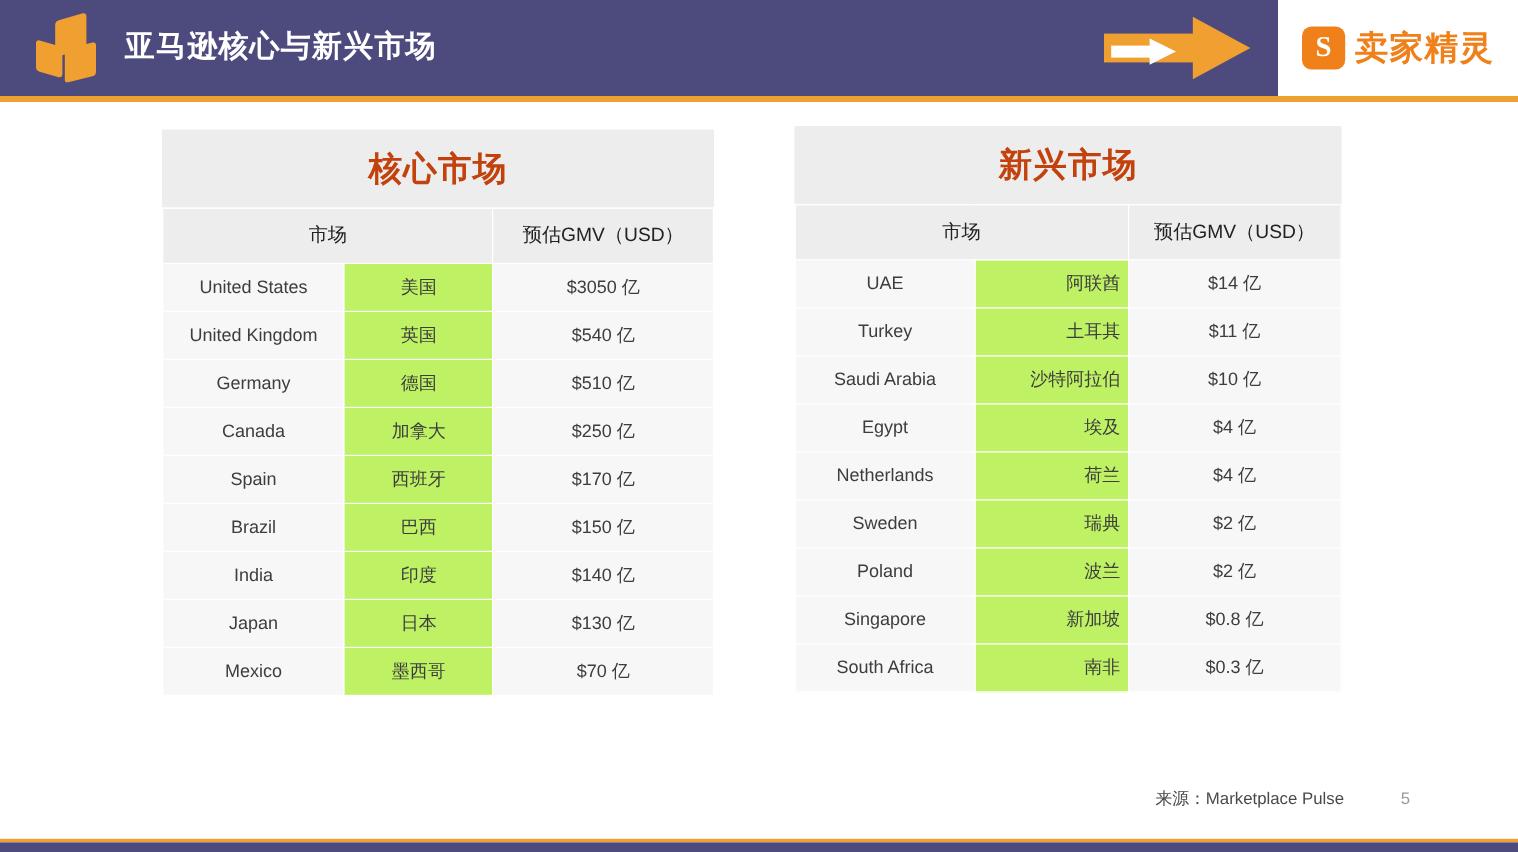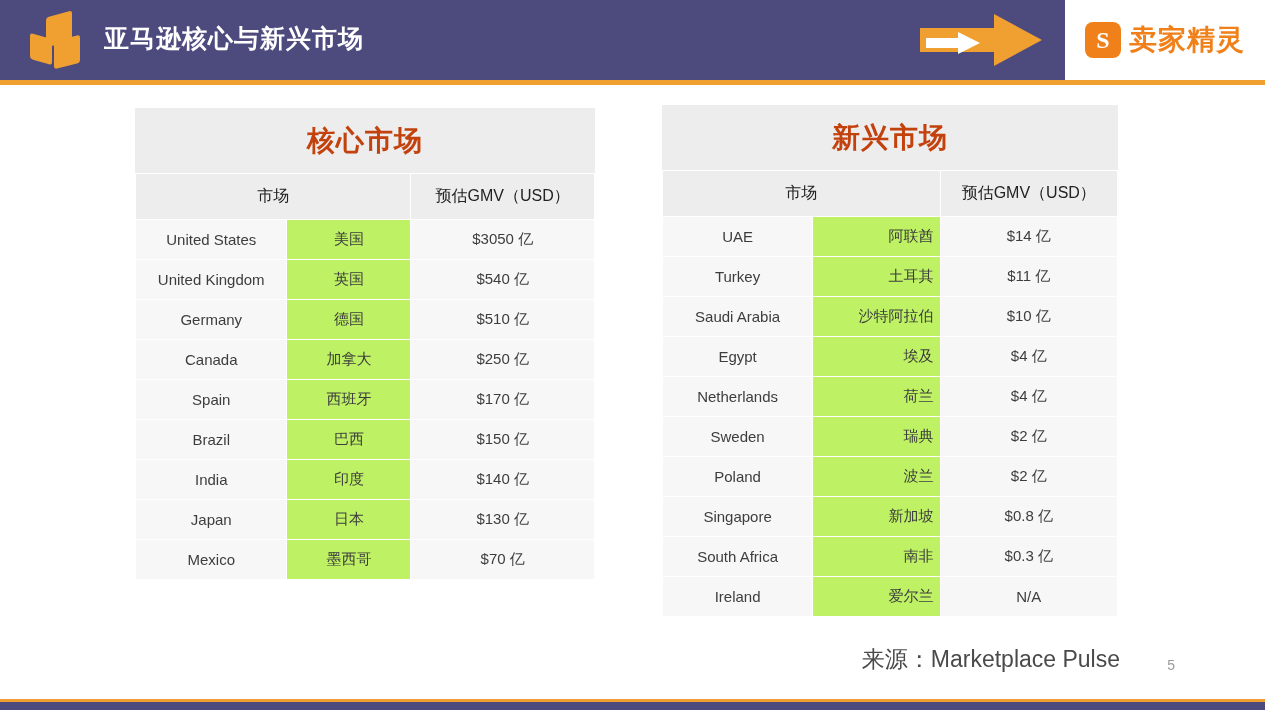--- a/index.html
+++ b/index.html
@@ -189,21 +189,21 @@
   .col-gmv { width: 40%; }
 
   #emerging-table-block .col-en { width: 33%; }
   #emerging-table-block .col-cn { width: 28%; text-align: right; }
   #emerging-table-block .col-gmv { width: 39%; }
 
   
   .source {
     position: absolute;
     right: 145px; bottom: 35px;
-    font-size: 23px;
+    font-size: 14px;
     color: #4a4a4a;
   }
   .page-number {
     position: absolute;
     right: 90px; bottom: 37px;
     font-size: 14px;
     color: #9a9a9a;
   }
   .footer-bar {
     position: absolute;
@@ -354,25 +354,20 @@
         <tr>
           <td class="col-en">Singapore</td>
           <td class="col-cn cn">新加坡</td>
           <td class="col-gmv">$0.8 亿</td>
         </tr>
         <tr>
           <td class="col-en">South Africa</td>
           <td class="col-cn cn">南非</td>
           <td class="col-gmv">$0.3 亿</td>
         </tr>
-        <tr>
-          <td class="col-en">Ireland</td>
-          <td class="col-cn cn">爱尔兰</td>
-          <td class="col-gmv">N/A</td>
-        </tr>
       </tbody>
   </table>
 </div>
 
 <div class="source">来源：Marketplace Pulse</div>
 <div class="page-number">5</div>
 <div class="footer-accent"></div>
 <div class="footer-bar"></div>
 
 </body></html>

